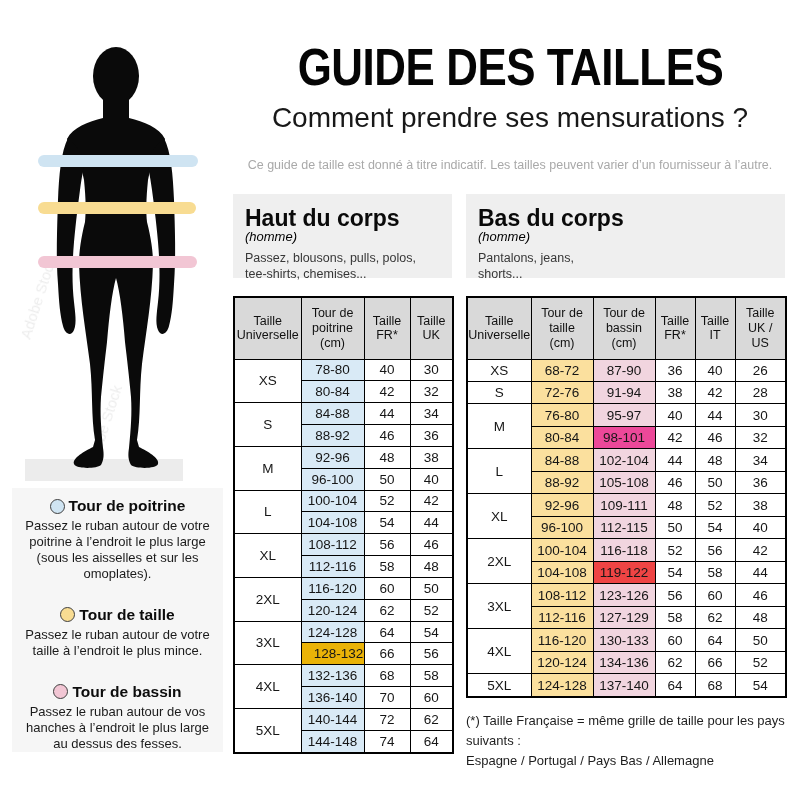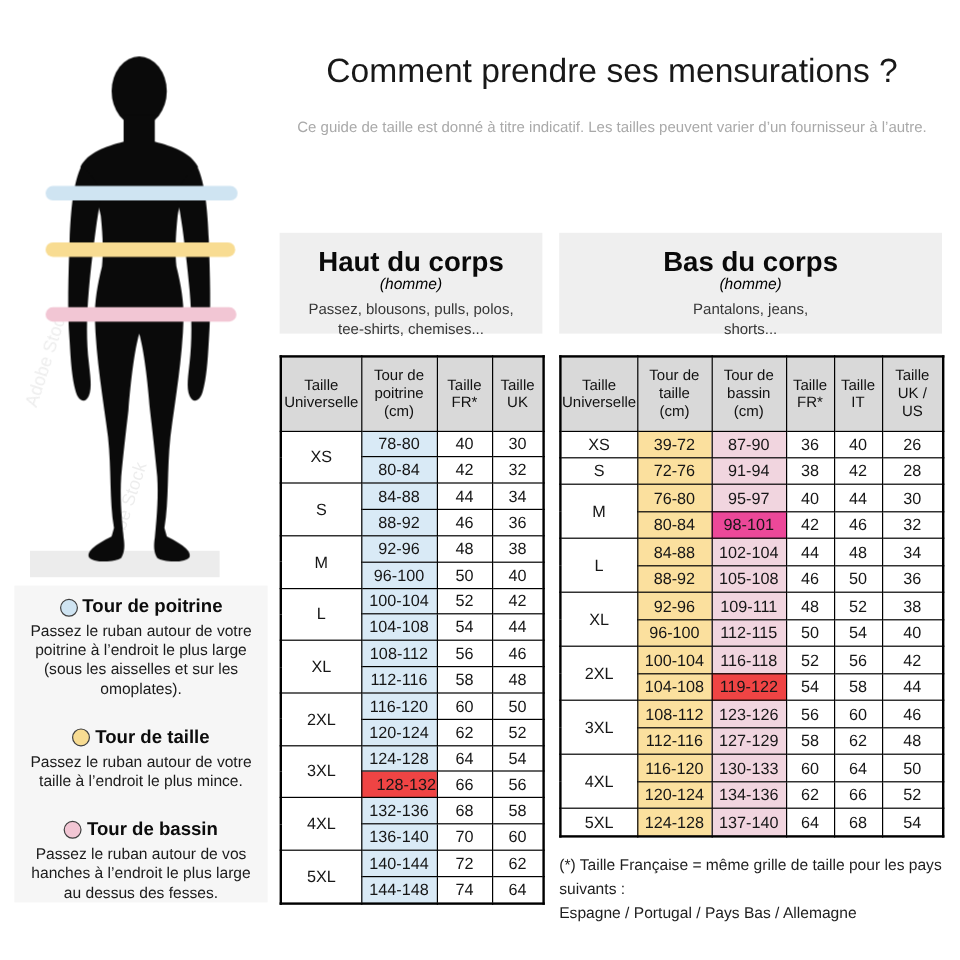--- a/index.html
+++ b/index.html
@@ -19,22 +19,22 @@
   .legend-desc{font-size:13px;line-height:1.23;color:#1b1b1b;margin-top:3px;white-space:pre-line;}
 
   
   .title-block{position:absolute;left:228px;top:38px;width:564px;text-align:center;}
   .main-title{margin:0;font-size:51px;font-weight:800;color:#050505;white-space:nowrap;}
   .main-title .condensed{display:inline-block;transform:scaleX(0.86);transform-origin:center;letter-spacing:-0.5px;}
   .subtitle{font-size:28px;color:#181818;margin-top:5px;}
   .disclaimer{font-size:12.5px;color:#a9a9a9;margin-top:24px;white-space:nowrap;}
 
   
-  .section-head{position:absolute;top:194px;height:84px;background:#efefef;text-align:center;
-                box-sizing:border-box;padding-top:13px;}
+  .section-head{position:absolute;top:194px;height:84px;background:#efefef;text-align:left;
+                box-sizing:border-box;padding-top:13px;padding-left:12px;}
   .sh-left{left:233px;width:219px;}
   .sh-right{left:466px;width:319px;}
   .sh-title{font-size:23px;font-weight:800;color:#0a0a0a;line-height:1.0;}
   .sh-scope{font-size:13px;color:#000000;line-height:1.15;font-style:italic;}
   .sh-desc{font-size:12.5px;color:#373737;line-height:1.3;margin-top:5px;white-space:pre-line;}
 
   
   .size-table{position:absolute;border-collapse:collapse;table-layout:fixed;background:#fff;border:2px solid #000;}
   #upper-table{left:233px;top:296px;width:219px;height:458px;}
   #lower-table{left:466px;top:296px;width:319px;height:402px;}
@@ -110,20 +110,21 @@
         <span class="legend-dot" style="background-color: rgb(242, 198, 212);"></span>
         <span class="legend-title">Tour de bassin</span>
       </div>
       <div class="legend-desc">Passez le ruban autour de vos
 hanches à l’endroit le plus large
 au dessus des fesses.</div>
     </div>
   </div>
 
   <header class="title-block">
+    <h1 class="main-title"><span class="condensed">GUIDE DES TAILLES</span></h1>
     <div class="subtitle">Comment prendre ses mensurations ?</div>
     <div class="disclaimer">Ce guide de taille est donné à titre indicatif. Les tailles peuvent varier d’un fournisseur à l’autre.</div>
   </header>
 
   <div class="section-head sh-left">
     <div class="sh-title">Haut du corps</div>
     <div class="sh-scope">(homme)</div>
     <div class="sh-desc">Passez, blousons, pulls, polos,
 tee-shirts, chemises...</div>
   </div>
@@ -221,21 +222,21 @@
           <td>62</td>
           <td>52</td>
         </tr>
         <tr>
           <td rowspan="2">3XL</td>
           <td style="background-color: rgb(217, 234, 246);">124-128</td>
           <td>64</td>
           <td>54</td>
         </tr>
         <tr>
-          <td style="background-color: #ef4444; padding-left: 12px;">128-132</td>
+          <td style="background-color: #eab308; padding-left: 12px;">128-132</td>
           <td>66</td>
           <td>56</td>
         </tr>
         <tr>
           <td rowspan="2">4XL</td>
           <td style="background-color: rgb(217, 234, 246);">132-136</td>
           <td>68</td>
           <td>58</td>
         </tr>
         <tr>
@@ -280,21 +281,21 @@
           <th>Taille
 IT</th>
           <th>Taille
 UK /
 US</th>
         </tr>
       </thead>
       <tbody>
         <tr>
           <td rowspan="1">XS</td>
-          <td style="background-color: rgb(251, 224, 158);">39-72</td>
+          <td style="background-color: rgb(251, 224, 158);">68-72</td>
           <td style="background-color: rgb(241, 213, 223);">87-90</td>
           <td>36</td>
           <td>40</td>
           <td>26</td>
         </tr>
         <tr>
           <td rowspan="1">S</td>
           <td style="background-color: rgb(251, 224, 158);">72-76</td>
           <td style="background-color: rgb(241, 213, 223);">91-94</td>
           <td>38</td>

